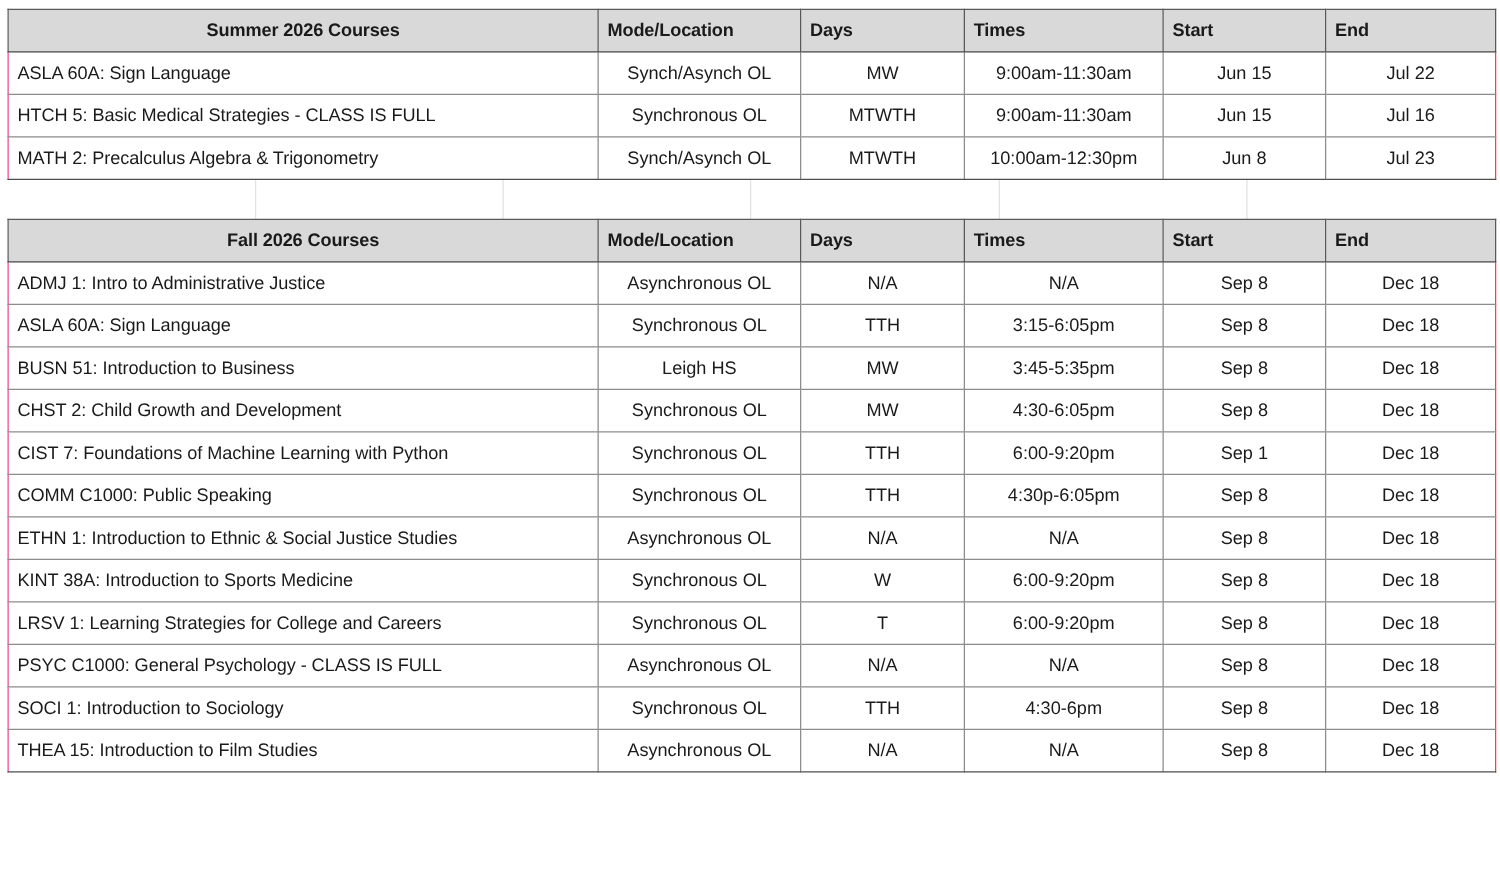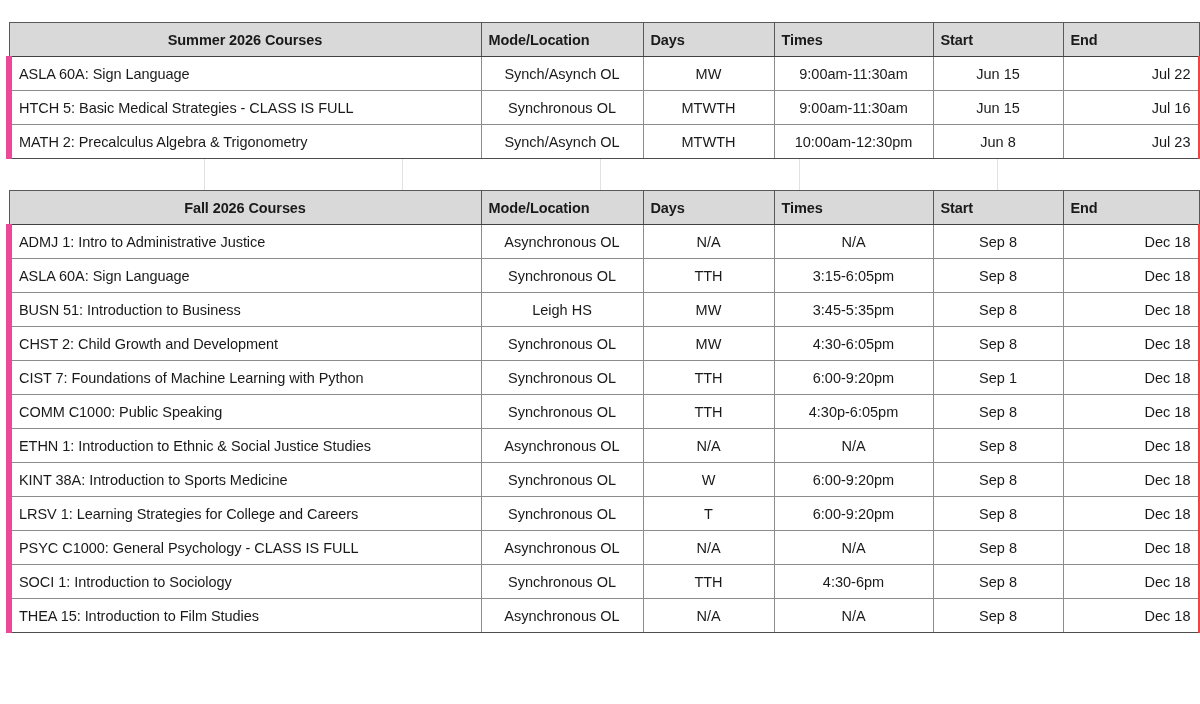--- a/index.html
+++ b/index.html
@@ -12,21 +12,21 @@
     height: 704px;
     font-family: "Liberation Sans", sans-serif;
     color: #1a1a1a;
     overflow: hidden;
   }
   .page {
     position: relative;
     width: 1200px;
     height: 704px;
     box-sizing: border-box;
-    padding: 22px 5px 6px 6px;
+    padding: 7px 5px 6px 6px;
   }
   table.schedule {
     width: 1190px;
     border-collapse: collapse;
     table-layout: fixed;
     font-size: 14.5px;
   }
   table.schedule col.c-course  { width: 472px; }
   table.schedule col.c-mode    { width: 162px; }
   table.schedule col.c-days    { width: 131px; }
@@ -67,22 +67,22 @@
   table.schedule tbody td.center {
     text-align: center;
   }
   
   table.schedule {
     border: 1px solid #4d4d4d;
   }
   table.schedule tbody tr:last-child td {
     border-bottom: 1px solid #4d4d4d;
   }
-  table.schedule tbody td:first-child { border-left: 6px solid #ec4899; margin-left: 20px; }
-  table.schedule tbody td:last-child  { border-right: 3px solid #ef4444; text-align: right; }
+  table.schedule tbody td:first-child { border-left: 1px solid #ec4899; margin-left: 20px; }
+  table.schedule tbody td:last-child  { border-right: 1px solid #ef4444; }
 
   .spacer-block {
     width: 1190px;
     height: 31px;
   }
   table.spacer {
     width: 1190px;
     border-collapse: collapse;
     table-layout: fixed;
   }

